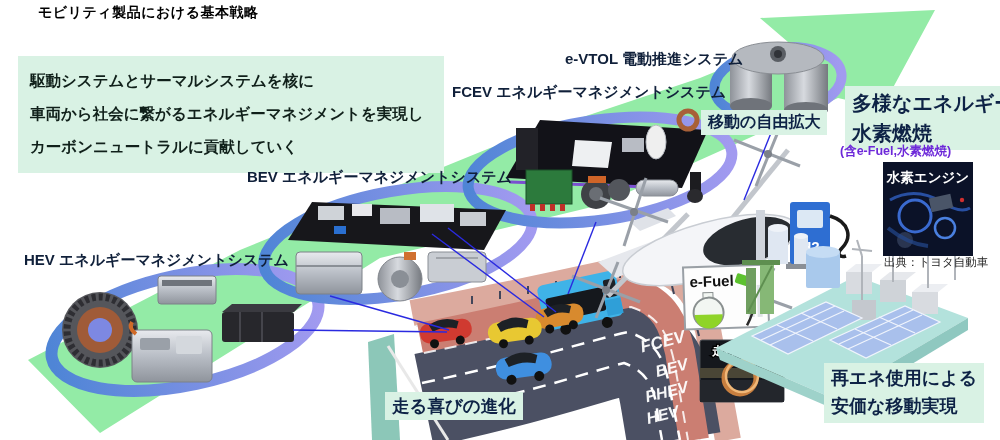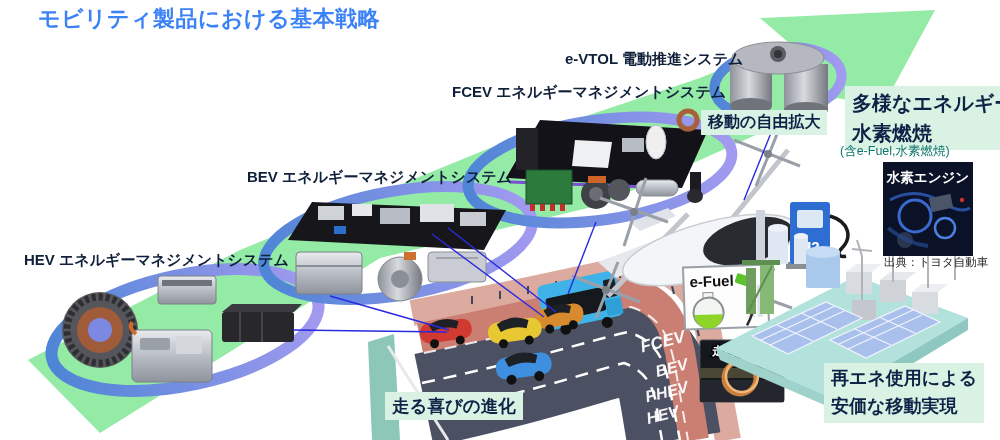--- a/index.html
+++ b/index.html
@@ -1,29 +1,29 @@
 <!DOCTYPE html>
 <html><head>
 <meta charset="utf-8">
 <style>
   html,body{margin:0;padding:0;background:#fff;}
   #stage{position:relative;width:1000px;height:440px;overflow:hidden;background:#fff;
          font-family:"Liberation Sans","DejaVu Sans",sans-serif;}
   #stage svg{position:absolute;left:0;top:0;}
   .ov{position:absolute;white-space:nowrap;color:#101c30;}
-  .title{left:38px;top:4px;font-size:22px;font-weight:bold;color:#3b82f6;letter-spacing:.5px;}
+  .title{left:38px;top:4px;font-size:14px;font-weight:bold;color:#000000;letter-spacing:.5px;}
   .stratbox{left:18px;top:56px;width:402px;background:#d9f2e4;padding:9px 12px;
             font-size:15.5px;font-weight:600;color:#10201a;line-height:2.12;white-space:nowrap;}
   .syslab{font-size:15px;font-weight:bold;color:#10203a;}
   .hev{left:24px;top:251px;} .bev{left:247px;top:168px;}
   .fcev{left:452px;top:83px;} .evtol{left:565px;top:24px;margin-top:26px;}
   .mint{background:#d9f2e4;padding:2px 7px;font-weight:bold;color:#0e2346;}
   .freedom{left:701px;top:110px;font-size:16px;}
   .diverse{left:845px;top:86px;font-size:20px;line-height:1.5;white-space:nowrap;}
-  .dnote{left:840px;top:143px;font-size:12.5px;font-weight:normal;color:#0f766e;}
+  .dnote{left:840px;top:143px;font-size:12.5px;font-weight:bold;color:#6d28d9;}
   .renew{left:824px;top:363px;font-size:18px;line-height:1.55;}
   .joy{left:385px;top:392px;font-size:17.5px;}
   .src{left:884px;top:255px;font-size:11.5px;color:#222;font-weight:400;}
   svg text{font-family:"Liberation Sans","DejaVu Sans",sans-serif;}
   .lane-t{fill:#ffffff;font-style:italic;font-weight:600;opacity:.95;}
   .panel-t{fill:#ffffff;font-weight:bold;}
 </style>
 </head>
 <body>
 
@@ -313,20 +313,25 @@
     <line x1="330" y1="296" x2="449" y2="330"></line>
     <line x1="432" y1="234" x2="544" y2="317"></line>
     <line x1="448" y1="228" x2="556" y2="312"></line>
     <line x1="596" y1="222" x2="568" y2="294"></line>
     <line x1="779" y1="113" x2="744" y2="200"></line>
   </g>
 </svg>
 
   <div class="ov title">モビリティ製品における基本戦略</div>
 
+  <div class="ov stratbox">
+    <div>駆動システムとサーマルシステムを核に</div>
+    <div>車両から社会に繋がるエネルギーマネジメントを実現し</div>
+    <div>カーボンニュートラルに貢献していく</div>
+  </div>
 
   <div class="ov syslab hev">HEV エネルギーマネジメントシステム</div>
   <div class="ov syslab bev">BEV エネルギーマネジメントシステム</div>
   <div class="ov syslab fcev">FCEV エネルギーマネジメントシステム</div>
   <div class="ov syslab evtol">e-VTOL 電動推進システム</div>
 
   <div class="ov mint freedom">移動の自由拡大</div>
 
   <div class="ov mint diverse">
     <div>多様なエネルギー</div>

